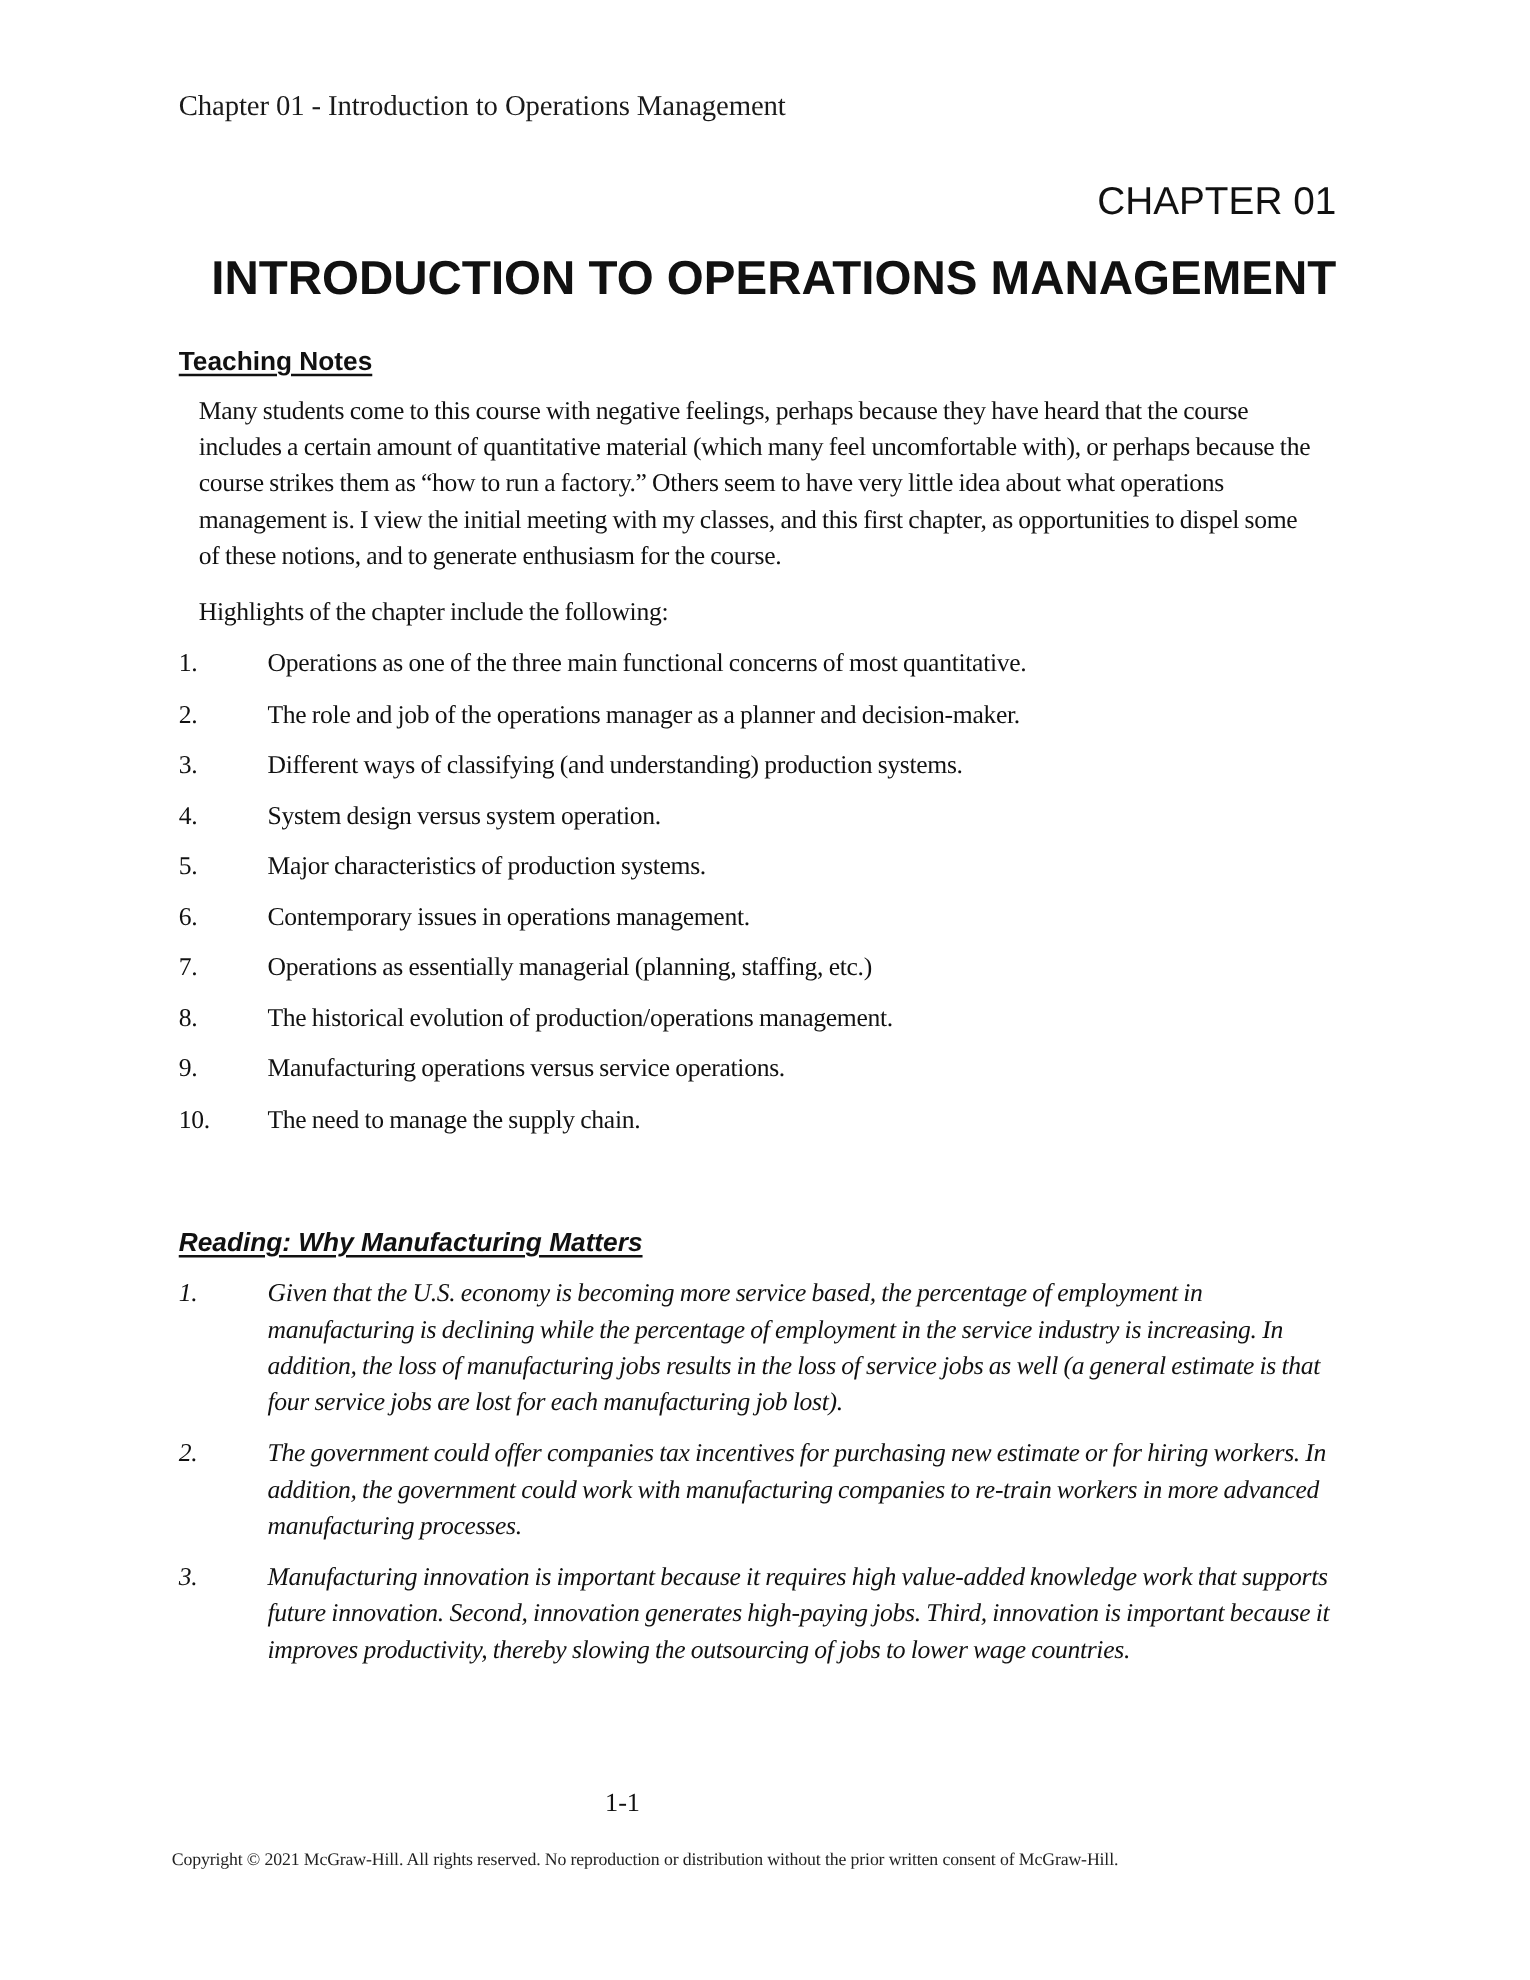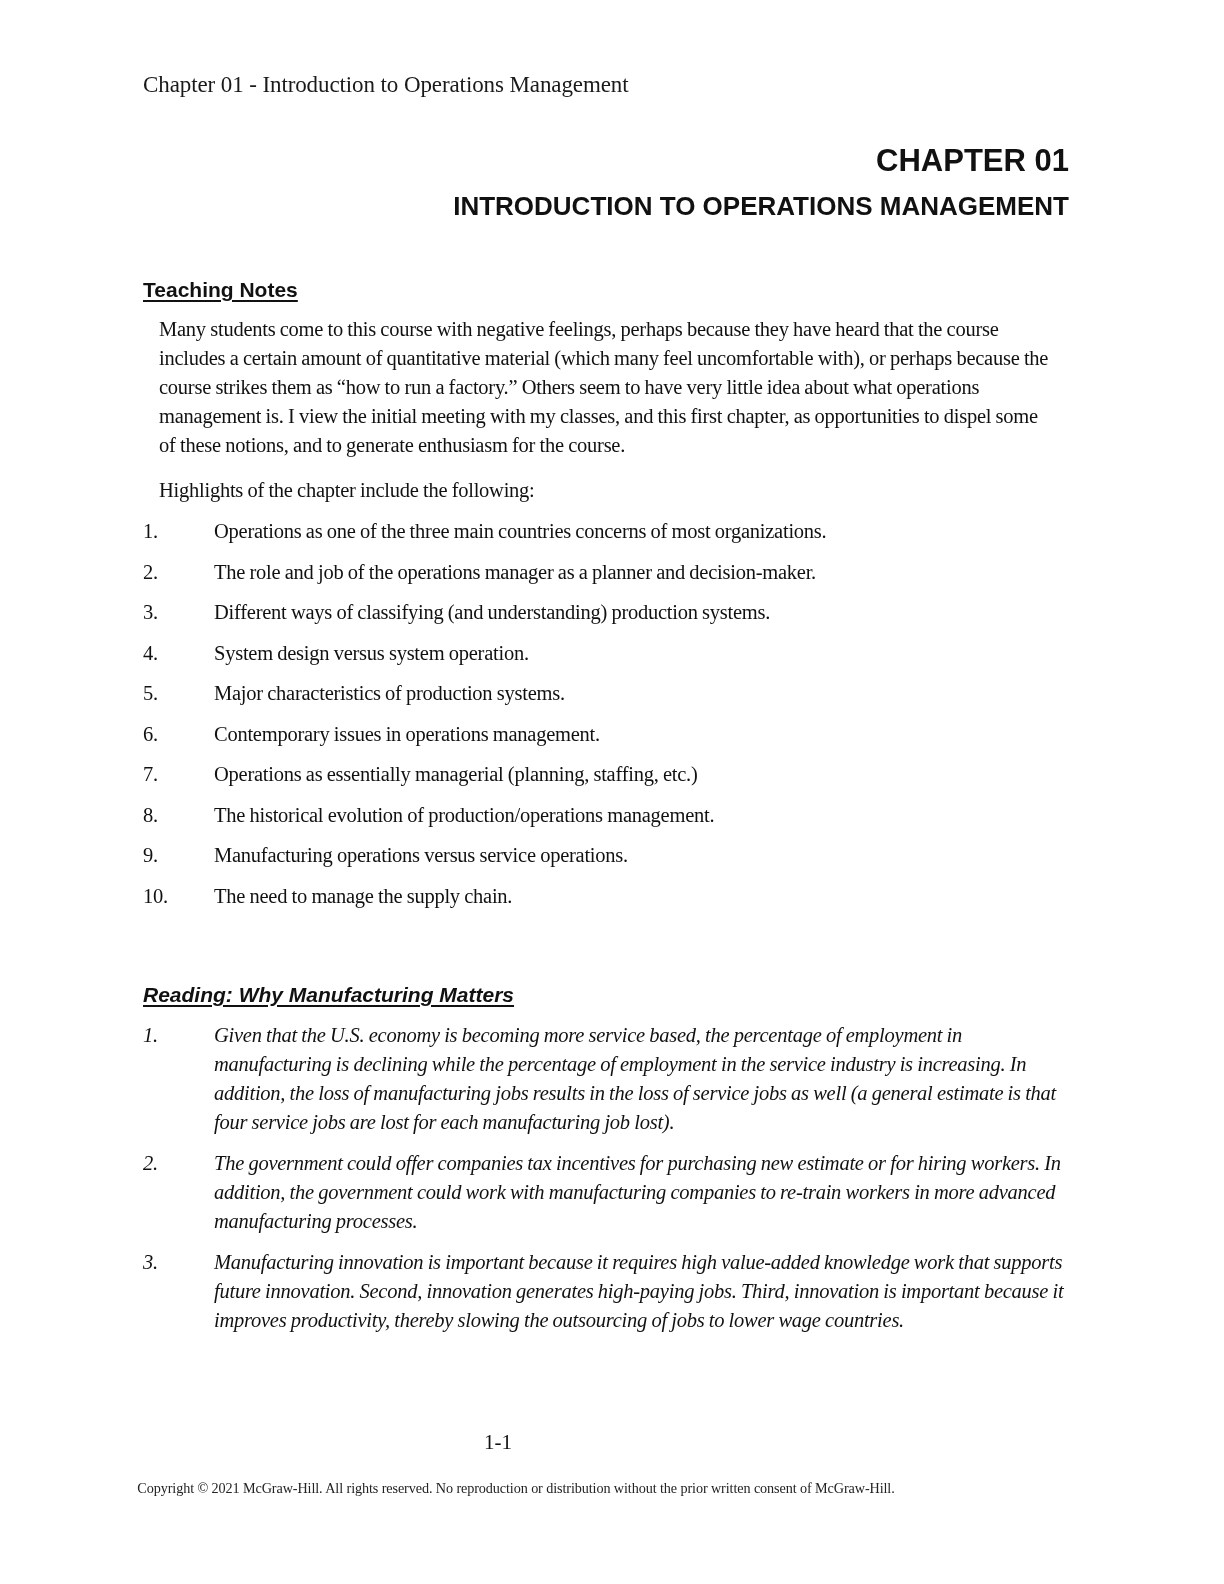--- a/index.html
+++ b/index.html
@@ -27,32 +27,32 @@
       top: 72px;
       font-size: 23px;
       letter-spacing: -0.1px;
       color: #1a1a1a;
     }
     .chapter-number {
       position: absolute;
       right: 155px;
       top: 143px;
       font-family: "Liberation Sans", sans-serif;
-      font-weight: bold;
+      font-weight: normal;
       font-size: 31px;
       color: #111;
       letter-spacing: 0px;
     }
     .chapter-title {
       position: absolute;
       right: 155px;
-      top: 191px;
+      top: 202px;
       font-family: "Liberation Sans", sans-serif;
       font-weight: bold;
-      font-size: 26px;
+      font-size: 38px;
       color: #111;
     }
     .content {
       position: absolute;
       left: 143px;
       width: 930px;
     }
     .section-heading {
       font-family: "Liberation Sans", sans-serif;
       font-weight: bold;
@@ -125,21 +125,21 @@
   <div class="chapter-number">CHAPTER 01</div>
   <div class="chapter-title">INTRODUCTION TO OPERATIONS MANAGEMENT</div>
 
   <div class="content" style="top: 278px;">
     <h2 class="section-heading">Teaching Notes</h2>
     <p class="para" style="margin-top: 13px;">Many students come to this course with negative feelings, perhaps because they have heard that the course includes a certain amount of quantitative material (which many feel uncomfortable with), or perhaps because the course strikes them as “how to run a factory.” Others seem to have very little idea about what operations management is. I view the initial meeting with my classes, and this first chapter, as opportunities to dispel some of these notions, and to generate enthusiasm for the course.</p>
     <p class="para" style="margin-top: 10px; margin-bottom: 12px;">Highlights of the chapter include the following:</p>
     <ol class="list highlights">
       <li class="list-item">
           <span class="num">1.</span>
-          <span class="text">Operations as one of the three main countries concerns of most organizations.</span>
+          <span class="text">Operations as one of the three main functional concerns of most quantitative.</span>
         </li>
       <li class="list-item">
           <span class="num">2.</span>
           <span class="text">The role and job of the operations manager as a planner and decision-maker.</span>
         </li>
       <li class="list-item">
           <span class="num">3.</span>
           <span class="text">Different ways of classifying (and understanding) production systems.</span>
         </li>
       <li class="list-item">

